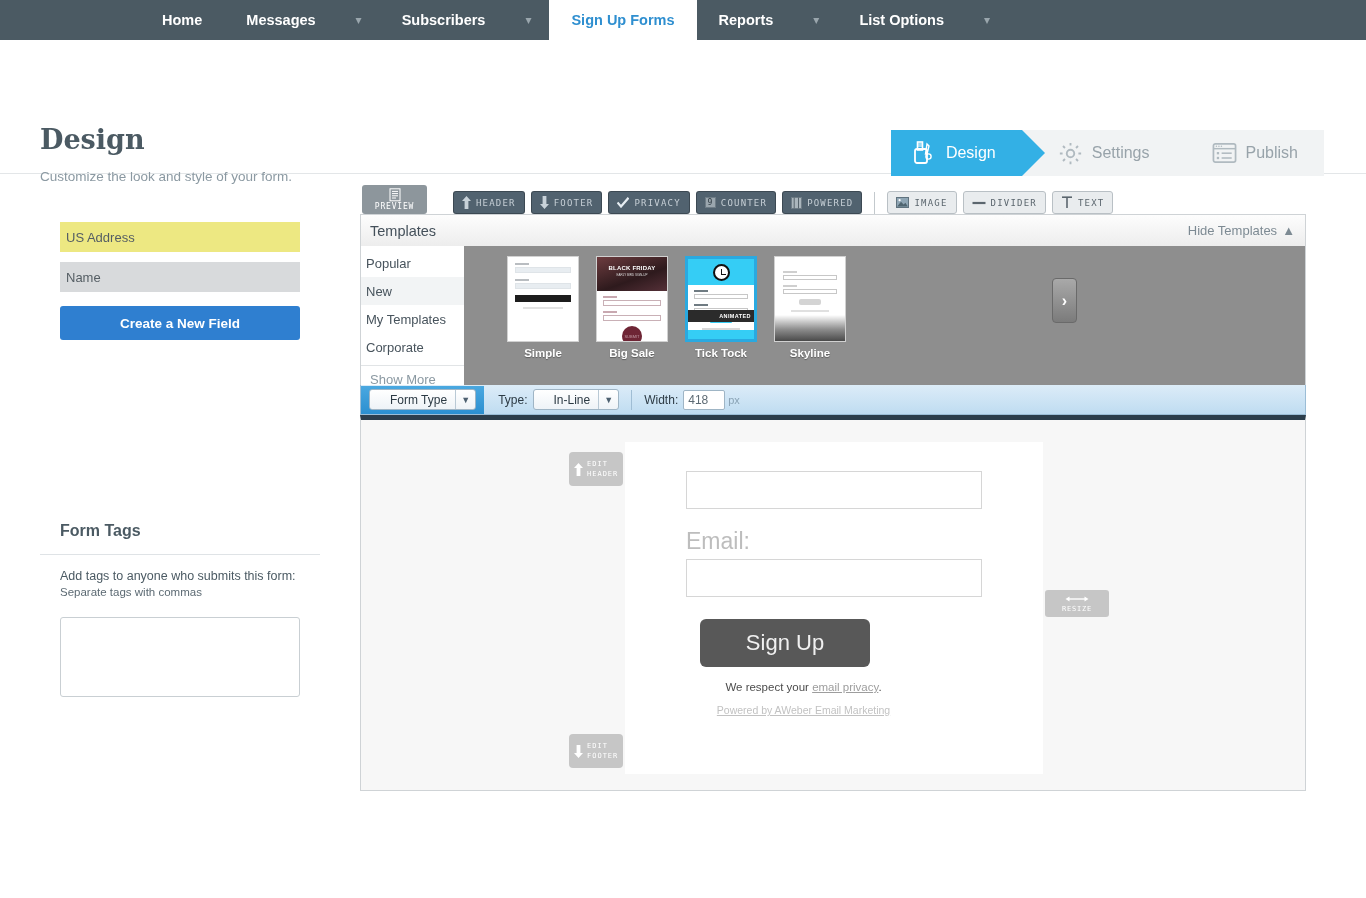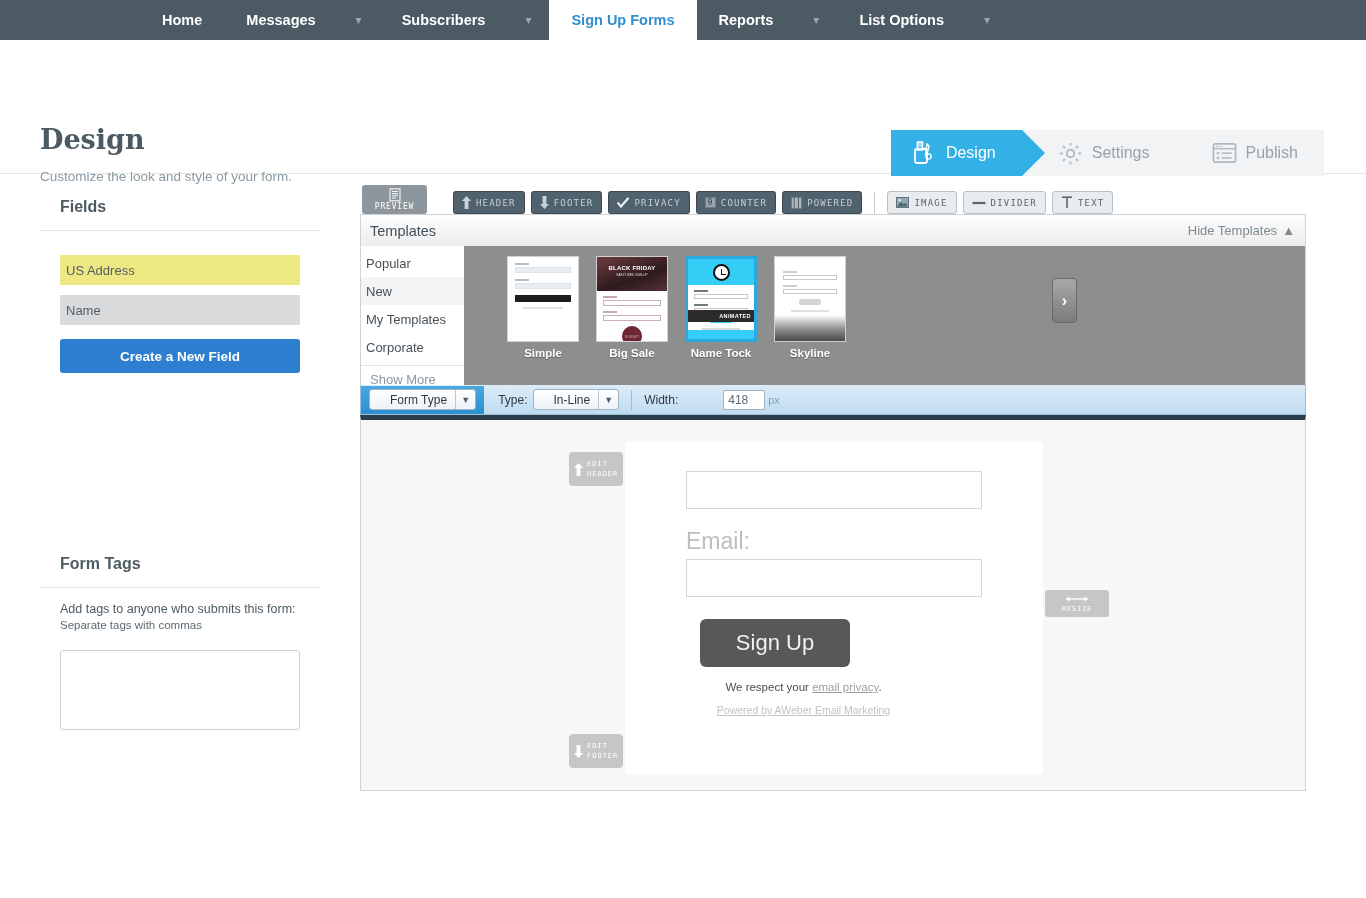--- a/index.html
+++ b/index.html
@@ -382,21 +382,20 @@
   .vsep { width: 1px; height: 20px; background: #9fbdd4; margin: 0 12px; }
   .width-input {
     width: 42px; height: 20px;
     border: 1px solid #9fb5c5;
     border-radius: 2px;
     background: #ffffff;
     font-size: 12px;
     color: #5d6a73;
     padding: 0 4px;
     font-family: "Liberation Sans", sans-serif;
-    margin-left: 40px;
   }
   .px-lbl { font-size: 11px; color: #8aa3b5; margin-left: 3px; }
 
   
   .canvas {
     height: 376px;
     background: #f7f7f7;
     border: 1px solid #cfd3d6;
     border-top: 5px solid #2c3e4c;
     position: relative;
@@ -416,21 +415,21 @@
   .f-input {
     width: 296px; height: 38px;
     border: 1px solid #d6d6d6;
     background: #ffffff;
     margin-bottom: 19px;
   }
   .form-inner { padding: 29px 0 0 61px; }
   .f-submit {
     display: block;
     margin: 3px 0 0 14px;
-    width: 150px; height: 48px;
+    width: 170px; height: 48px;
     background: #585858;
     color: #f0f0f0;
     border: none;
     border-radius: 6px;
     font-size: 22px;
     font-family: "Liberation Sans", sans-serif;
     cursor: pointer;
   }
   .f-privacy {
     text-align: center;
@@ -540,21 +539,20 @@
         </svg>
       </span>
       <span>Publish</span>
     </div>
   </div>
 </div>
 
 <div class="content">
 
   <div class="sidebar">
-    <div class="section-title">Fields</div>
 
     <div class="field-chip chip-yellow first">
       <span>US Address</span>
     </div>
     <div class="field-chip chip-gray">
       <span>Name</span>
     </div>
 
     <button class="btn-primary">Create a New Field</button>
 
@@ -727,21 +725,21 @@
                 <div class="mini-sky-inp"></div>
                 <div class="mini-lbl" style="background:#6f7b82;"></div>
                 <div class="mini-sky-inp"></div>
                 <div class="mini-cyan-btn"></div>
                 <div class="mini-foot" style="background:#d8d8d8;"></div>
               </div>
               <div class="mini-ribbon">ANIMATED</div>
               <div class="mini-cyan-foot"></div>
             </div>
           </div>
-          <div class="tpl-name">Name Tock</div>
+          <div class="tpl-name">Tick Tock</div>
         </div>
 
         <div class="tpl-card">
           <div class="tpl-thumb">
             <div class="mini">
               <div style="padding:14px 8px 0;">
                 <div class="mini-lbl" style="background:#cfcfcf;"></div>
                   <div class="mini-sky-inp"></div>
                 <div class="mini-lbl" style="background:#cfcfcf;"></div>
                   <div class="mini-sky-inp"></div>

